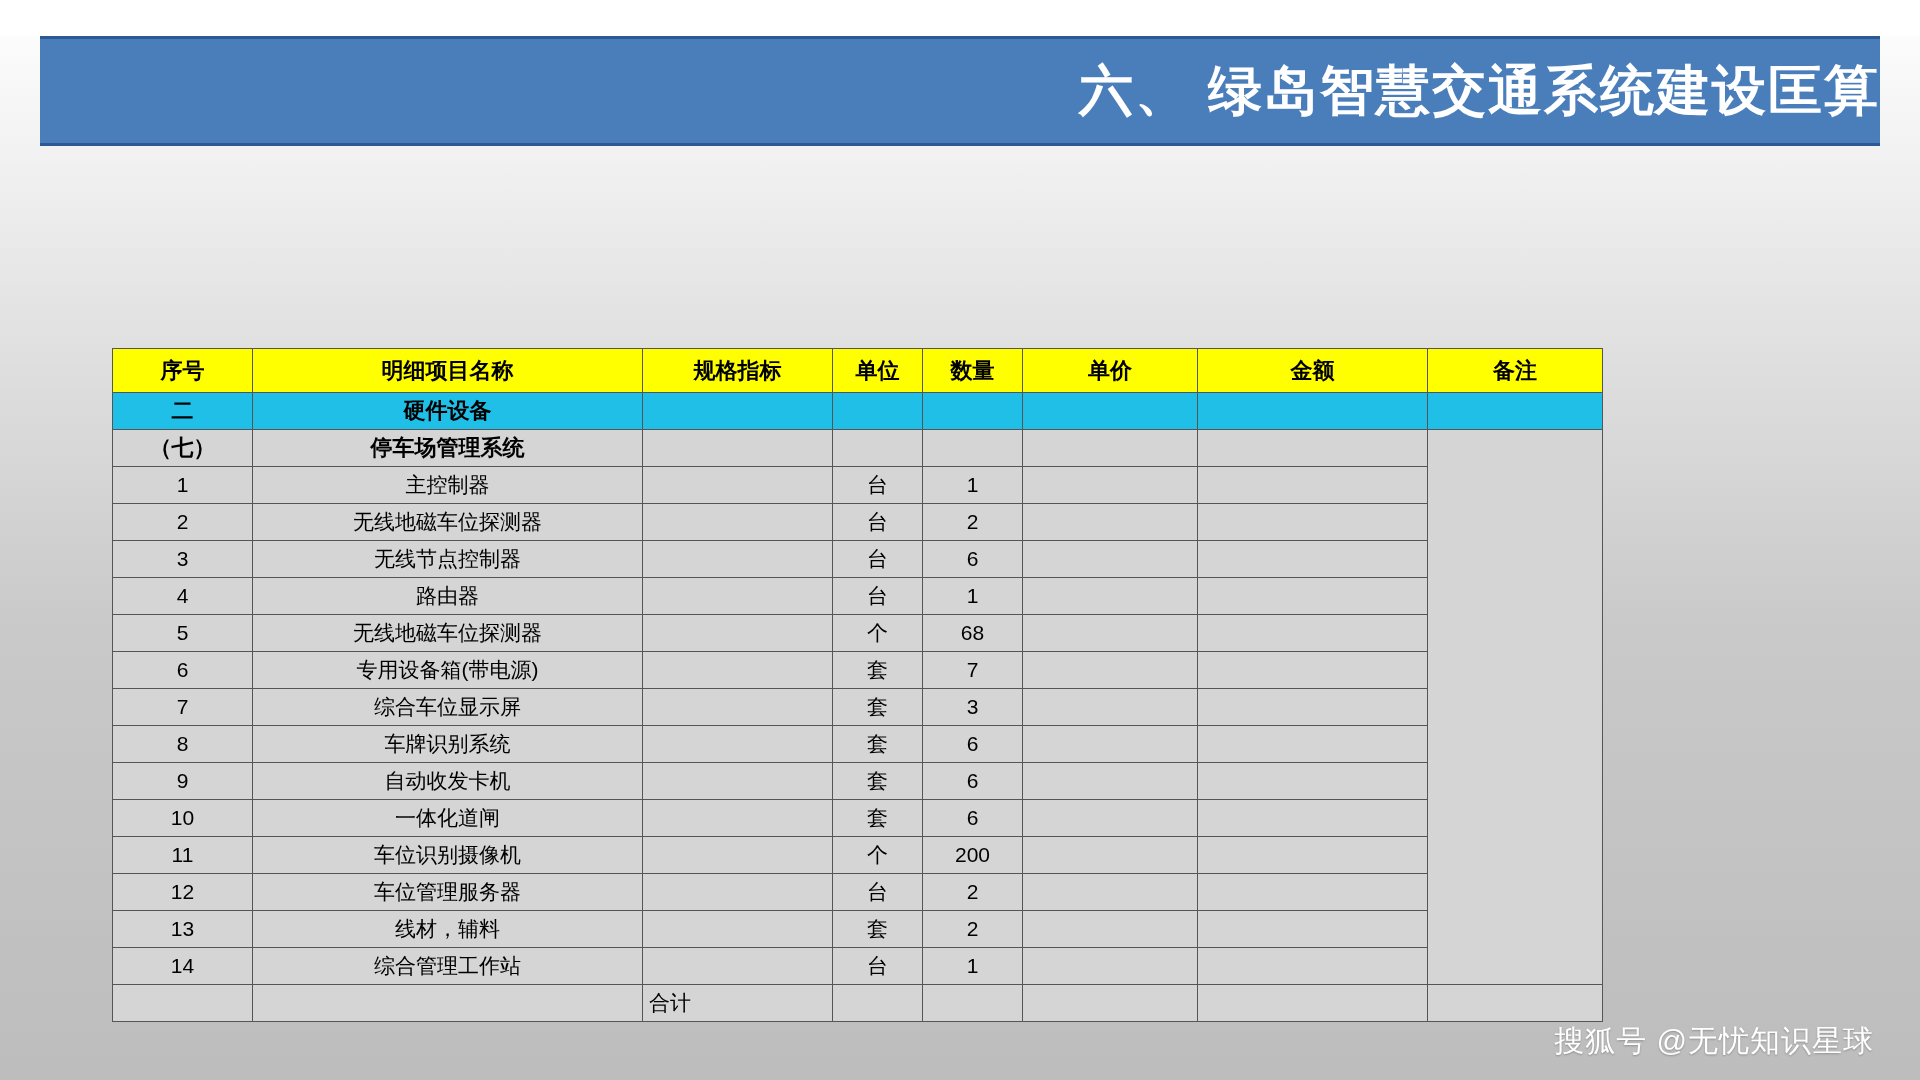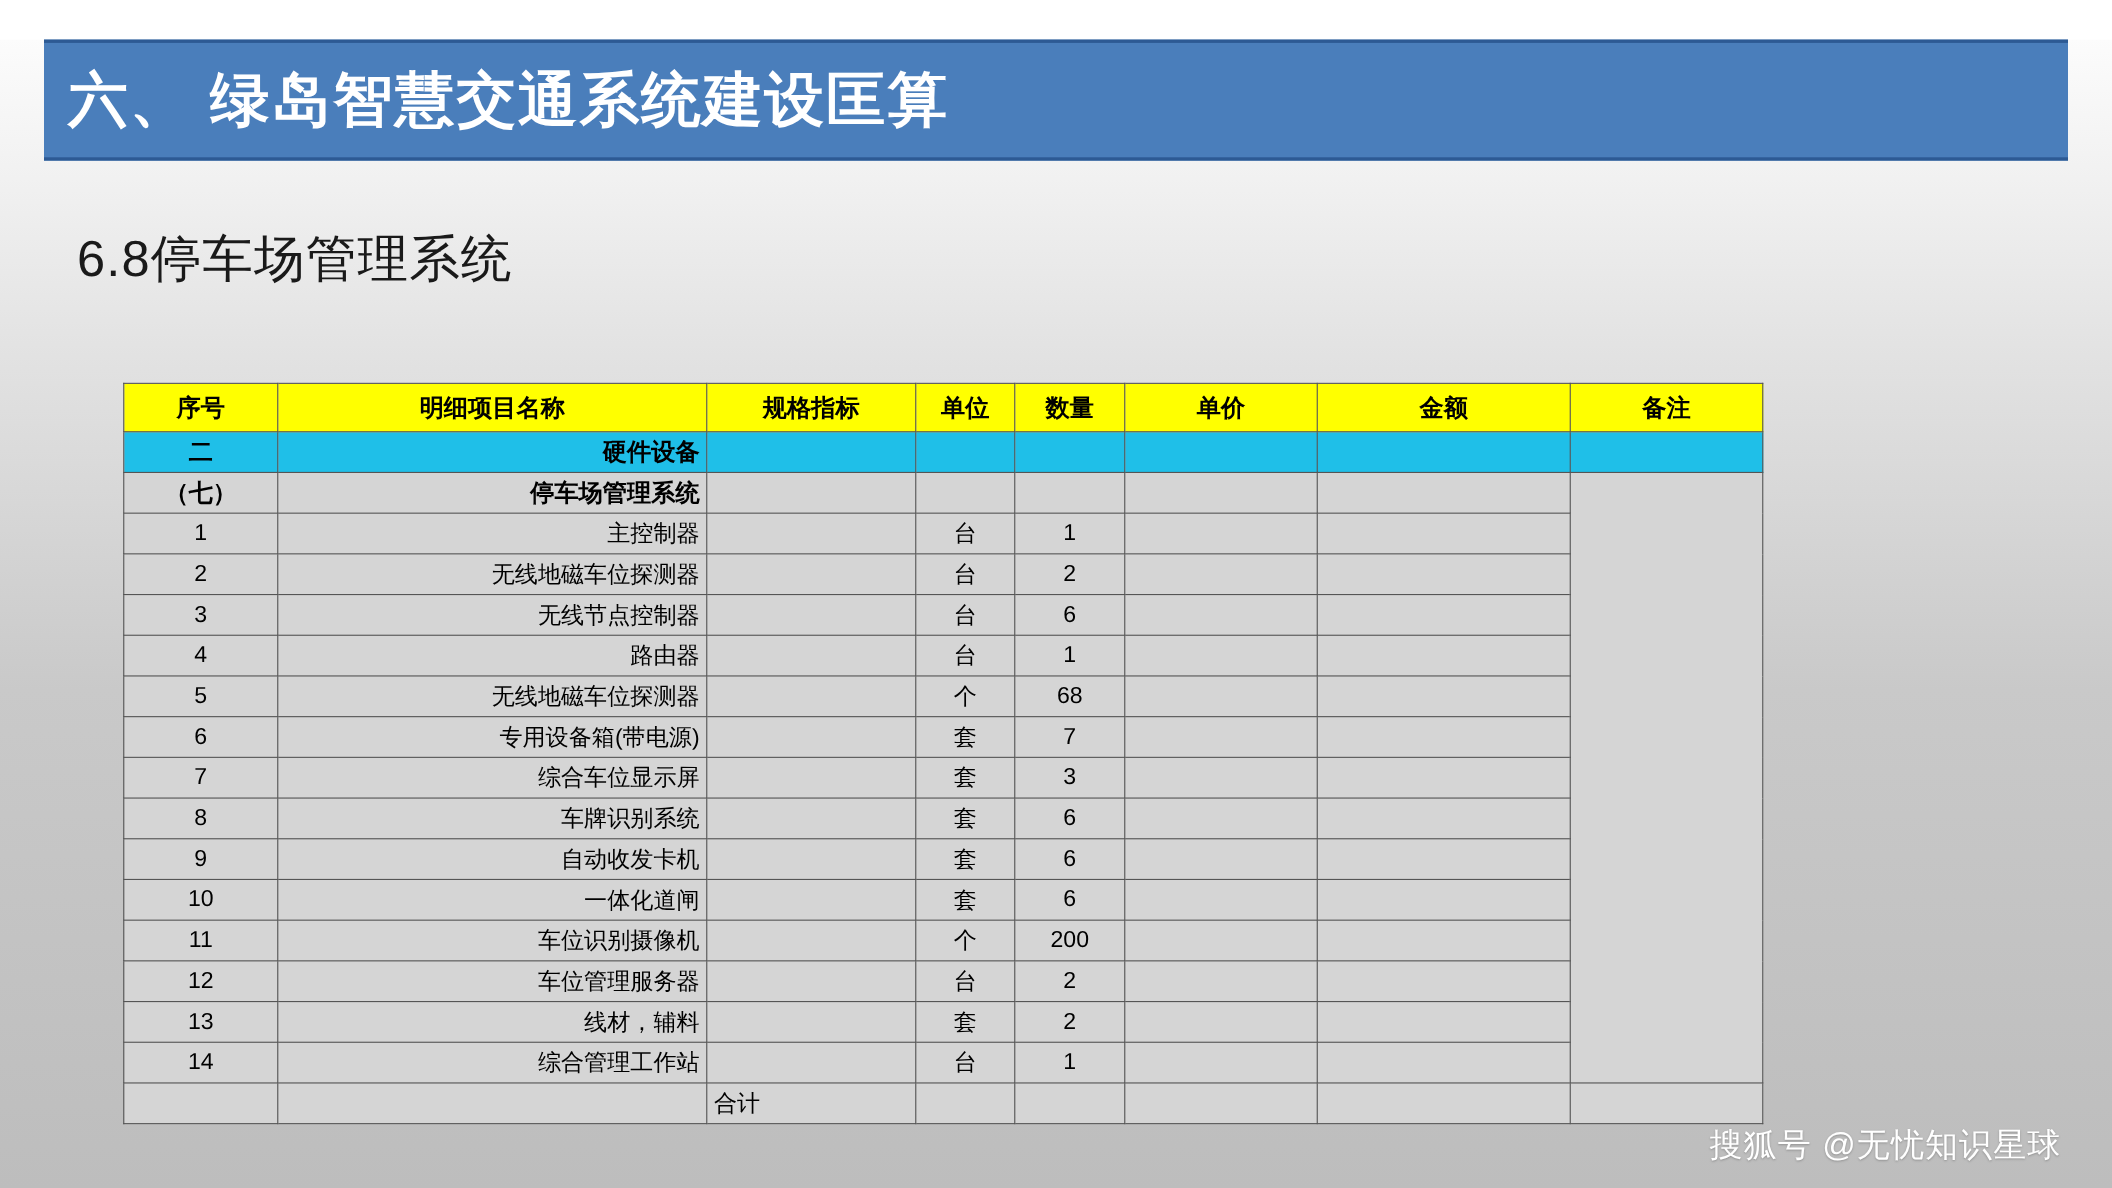--- a/index.html
+++ b/index.html
@@ -33,20 +33,21 @@
     top: 36px;
     left: 40px;
     width: 1840px;
     height: 110px;
     background: #4a7ebb;
     border-top: 3px solid #2d5a94;
     border-bottom: 3px solid #2d5a94;
     box-sizing: border-box;
     display: flex;
     align-items: center;
+    justify-content: flex-end;
   }
   .header-title {
     color: #ffffff;
     font-size: 54px;
     font-weight: bold;
     letter-spacing: 2px;
     padding-left: 22px;
     white-space: nowrap;
   }
   .section-title {
@@ -88,21 +89,21 @@
     font-weight: bold;
     font-size: 22px;
   }
   tr.cyan-row td.c-no { text-align: center; }
   tr.sub-row td {
     font-weight: bold;
     font-size: 22px;
   }
   tr.sub-row td.c-no { text-align: center; }
   td.c-no { text-align: center; }
-  td.c-name { text-align: right; padding-left: 12px; }
+  td.c-name { text-align: center; padding-left: 12px; }
   td.c-spec { text-align: center; }
   td.c-unit { text-align: center; }
   td.c-qty { text-align: center; }
   td.c-price { text-align: center; }
   td.c-amount { text-align: center; }
   td.c-remark { text-align: center; }
   td.total-label { text-align: left; }
   .col1 { width: 140px; }
   .col2 { width: 390px; }
   .col3 { width: 190px; }
@@ -126,21 +127,20 @@
 <body>
 
 <div class="slide">
 
   <div class="top-strip"></div>
 
   <div class="header-band">
     <div class="header-title">六、 绿岛智慧交通系统建设匡算</div>
   </div>
 
-  <div class="section-title">6.8停车场管理系统</div>
 
   <table class="budget">
     <colgroup>
       <col class="col1">
         <col class="col2">
         <col class="col3">
         <col class="col4">
       <col class="col5">
         <col class="col6">
         <col class="col7">

